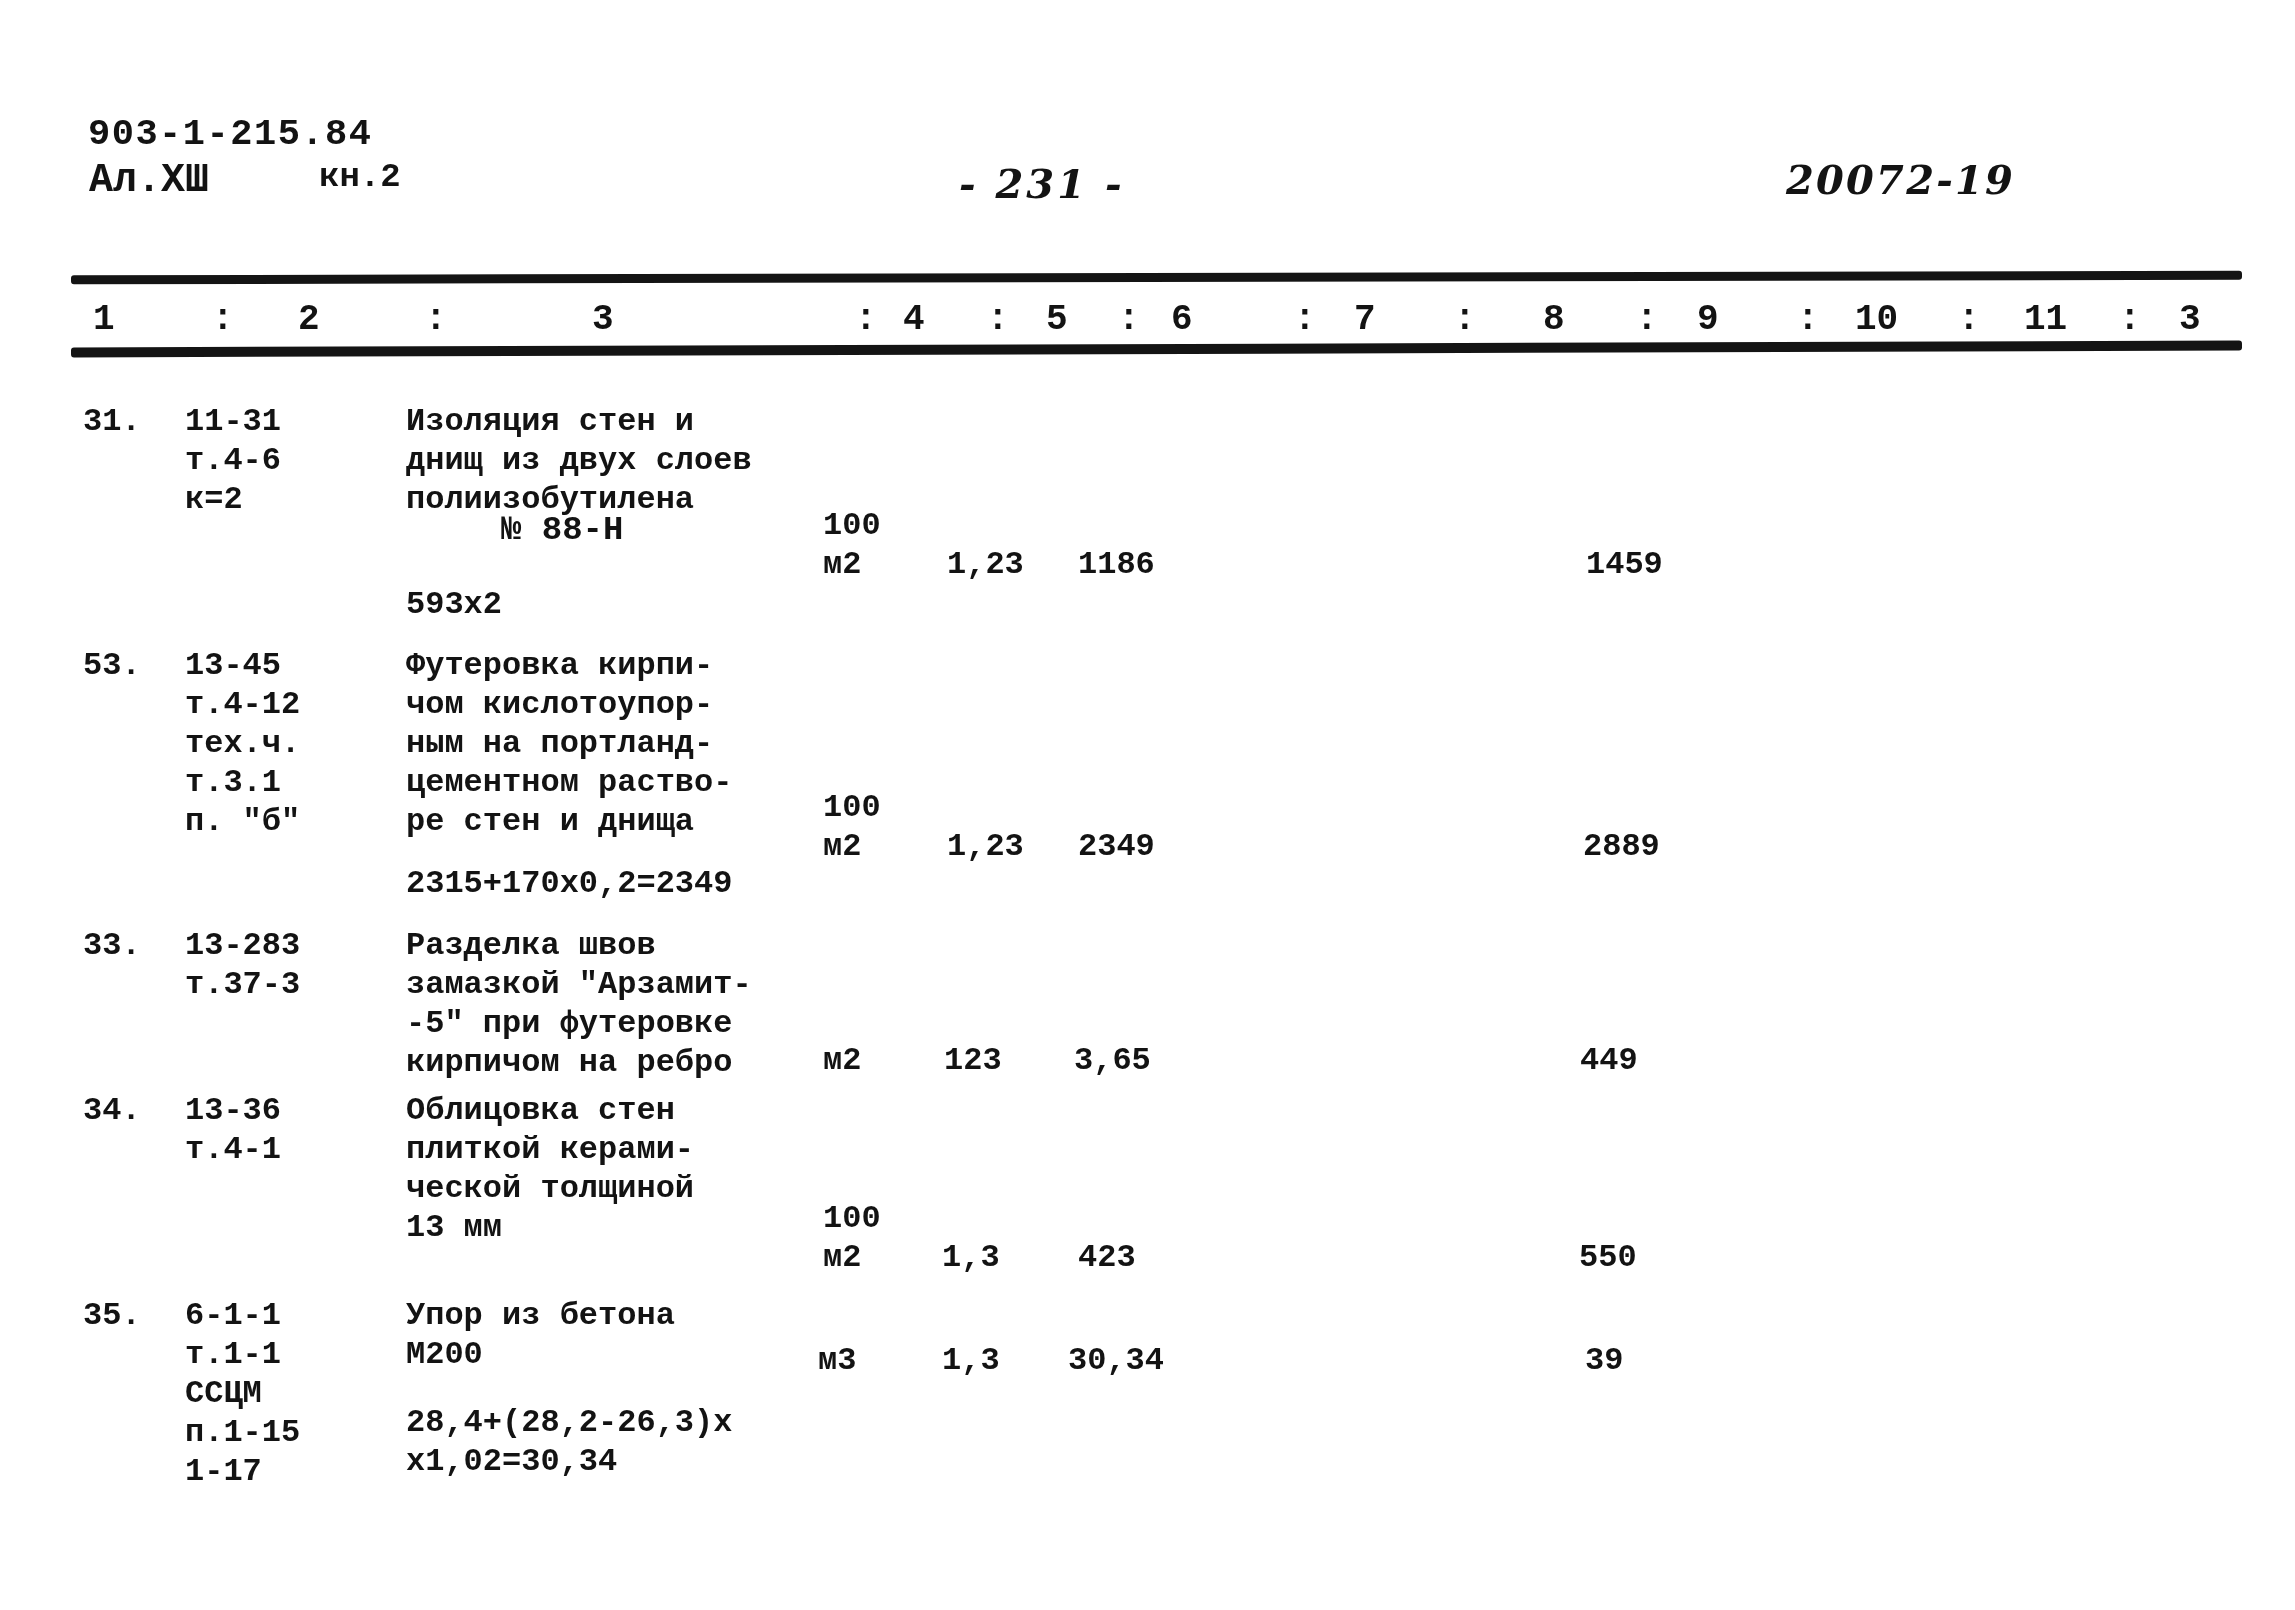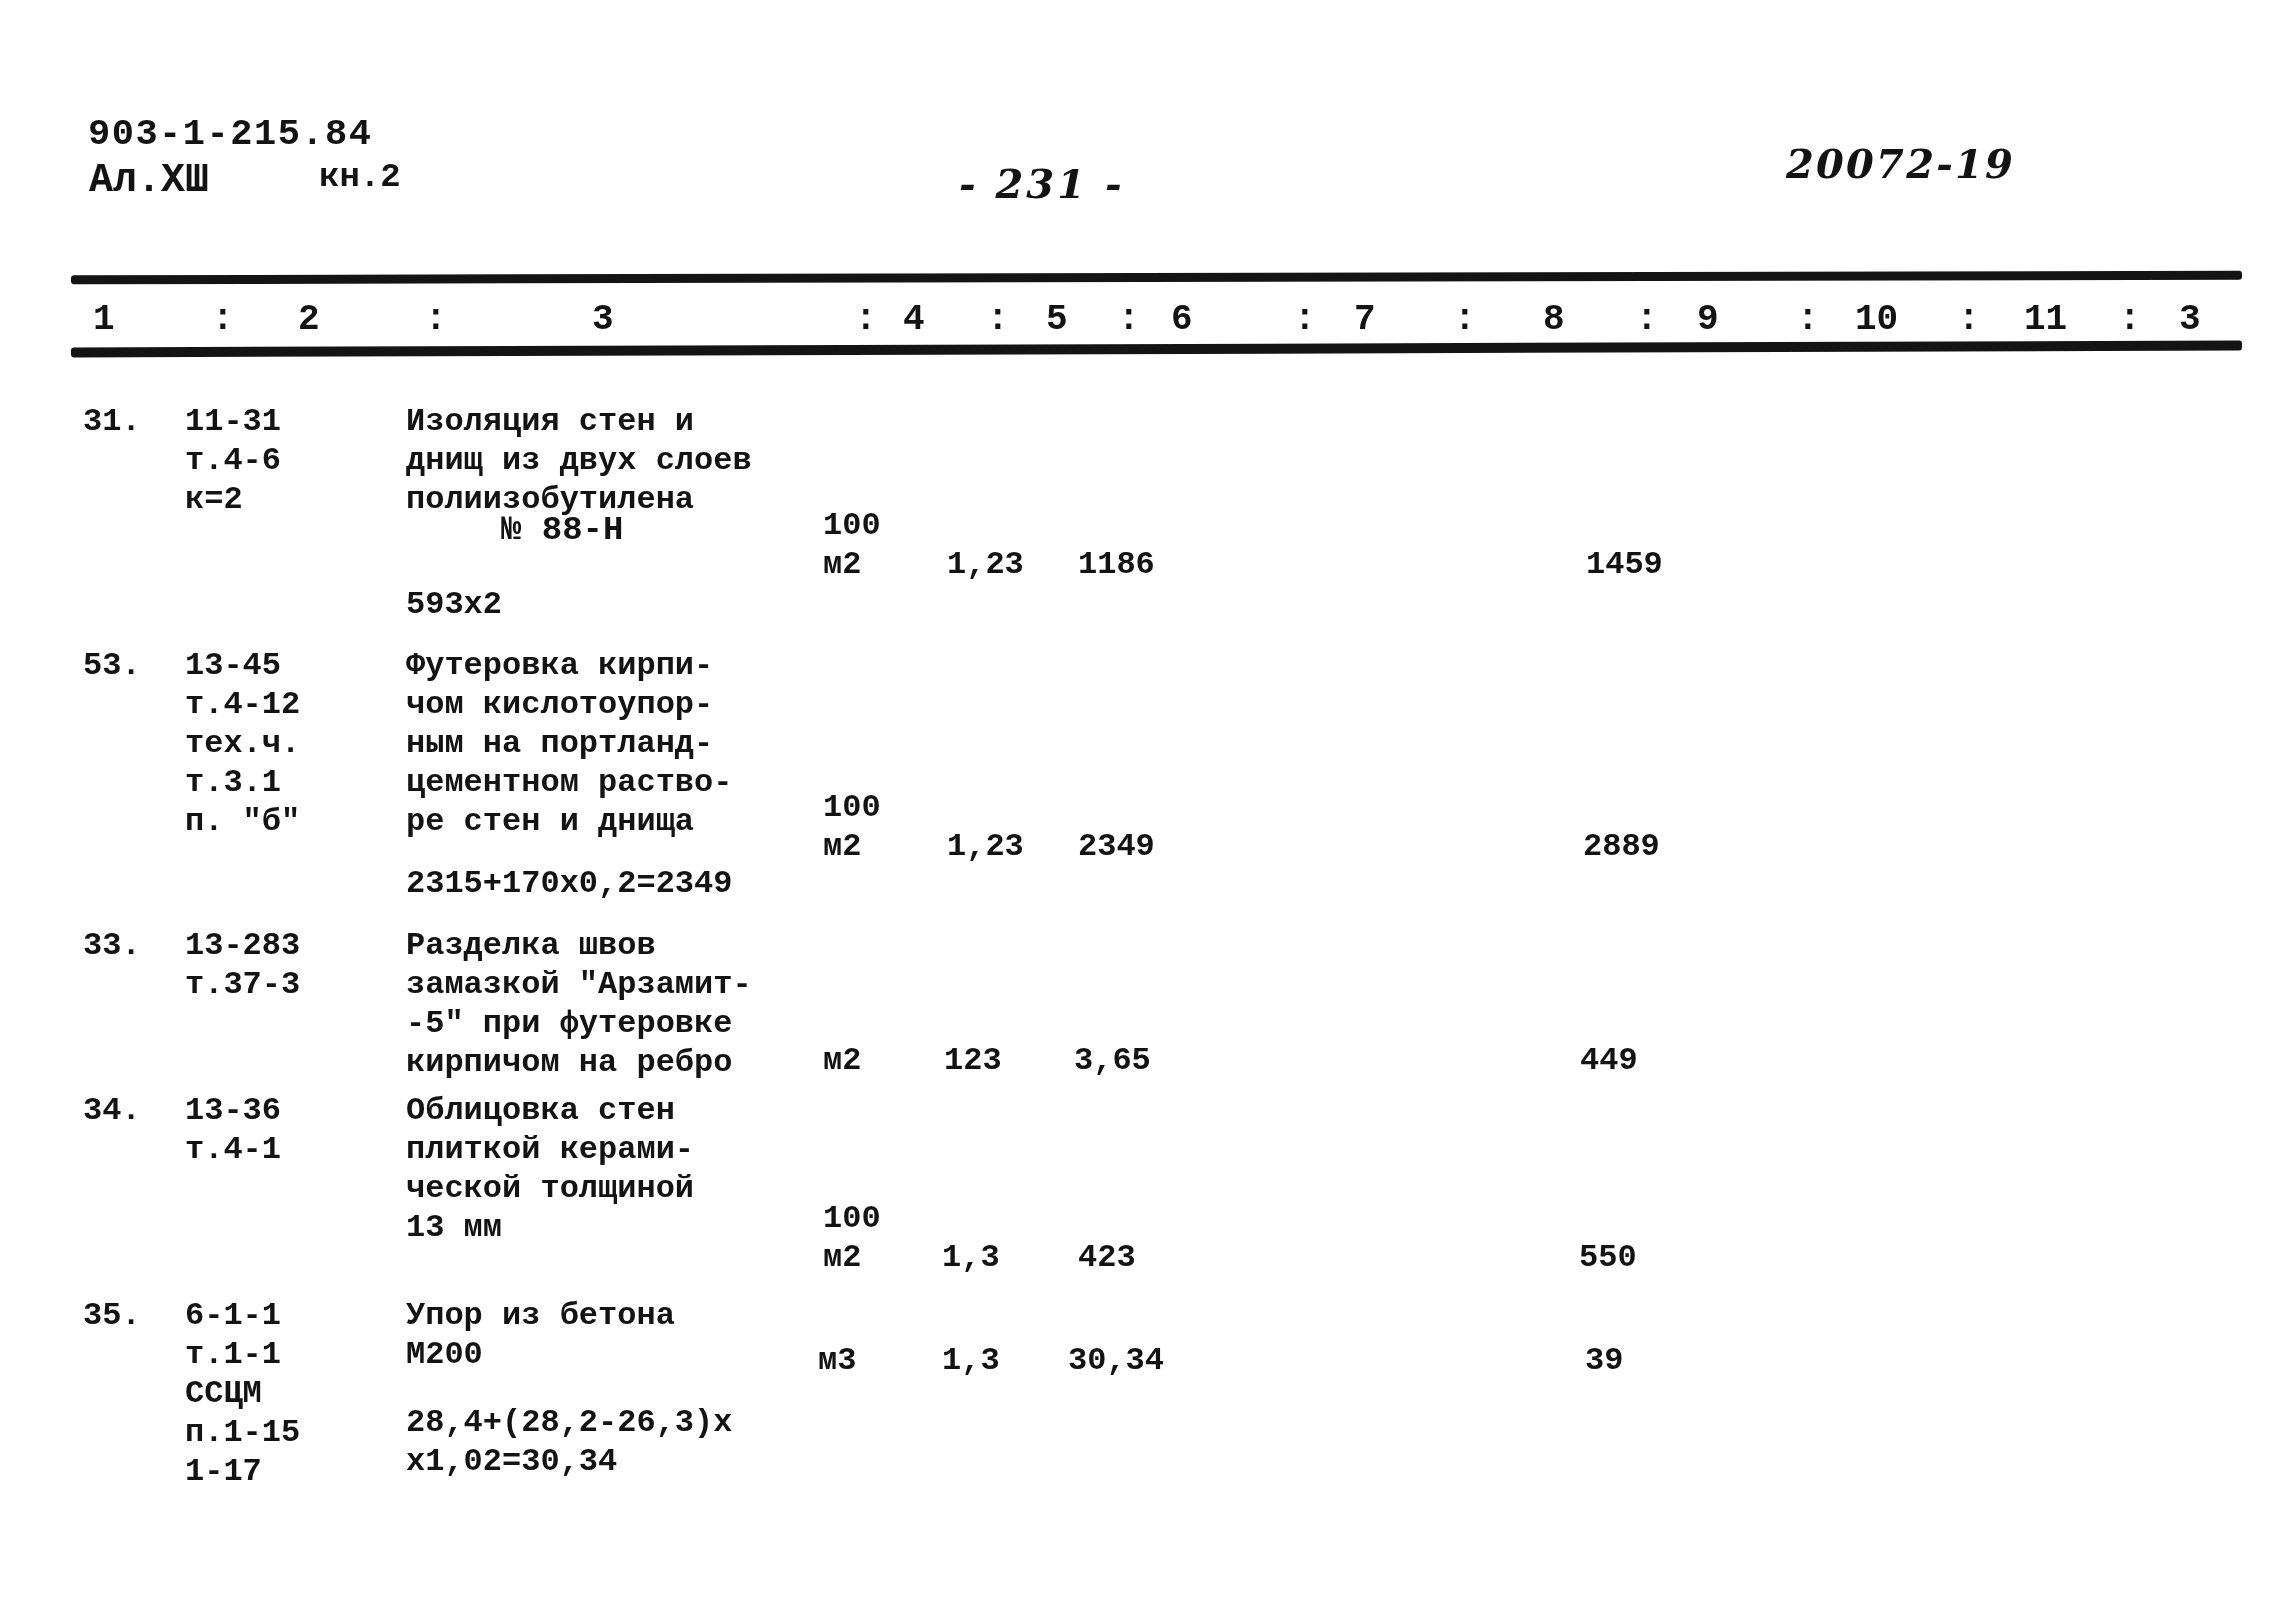--- a/index.html
+++ b/index.html
@@ -43,21 +43,21 @@
   .handwritten{
     font-family:"DejaVu Serif", serif;
     font-style:italic;
     font-weight:bold;
   }
   .page-num{
     position:absolute;left:959px;top:153px;
     font-size:40px;letter-spacing:3px;margin-top:7px;
   }
   .inv-num{
-    position:absolute;left:1786px;top:140px;
+    position:absolute;left:1786px;top:156px;
     font-size:40px;letter-spacing:2.2px;
   }
   .note{font-size:34px;}
 </style>
 </head>
 <body>
 
 <div class="sheet">
 
   <div class="doc-code">903-1-215.84</div>

